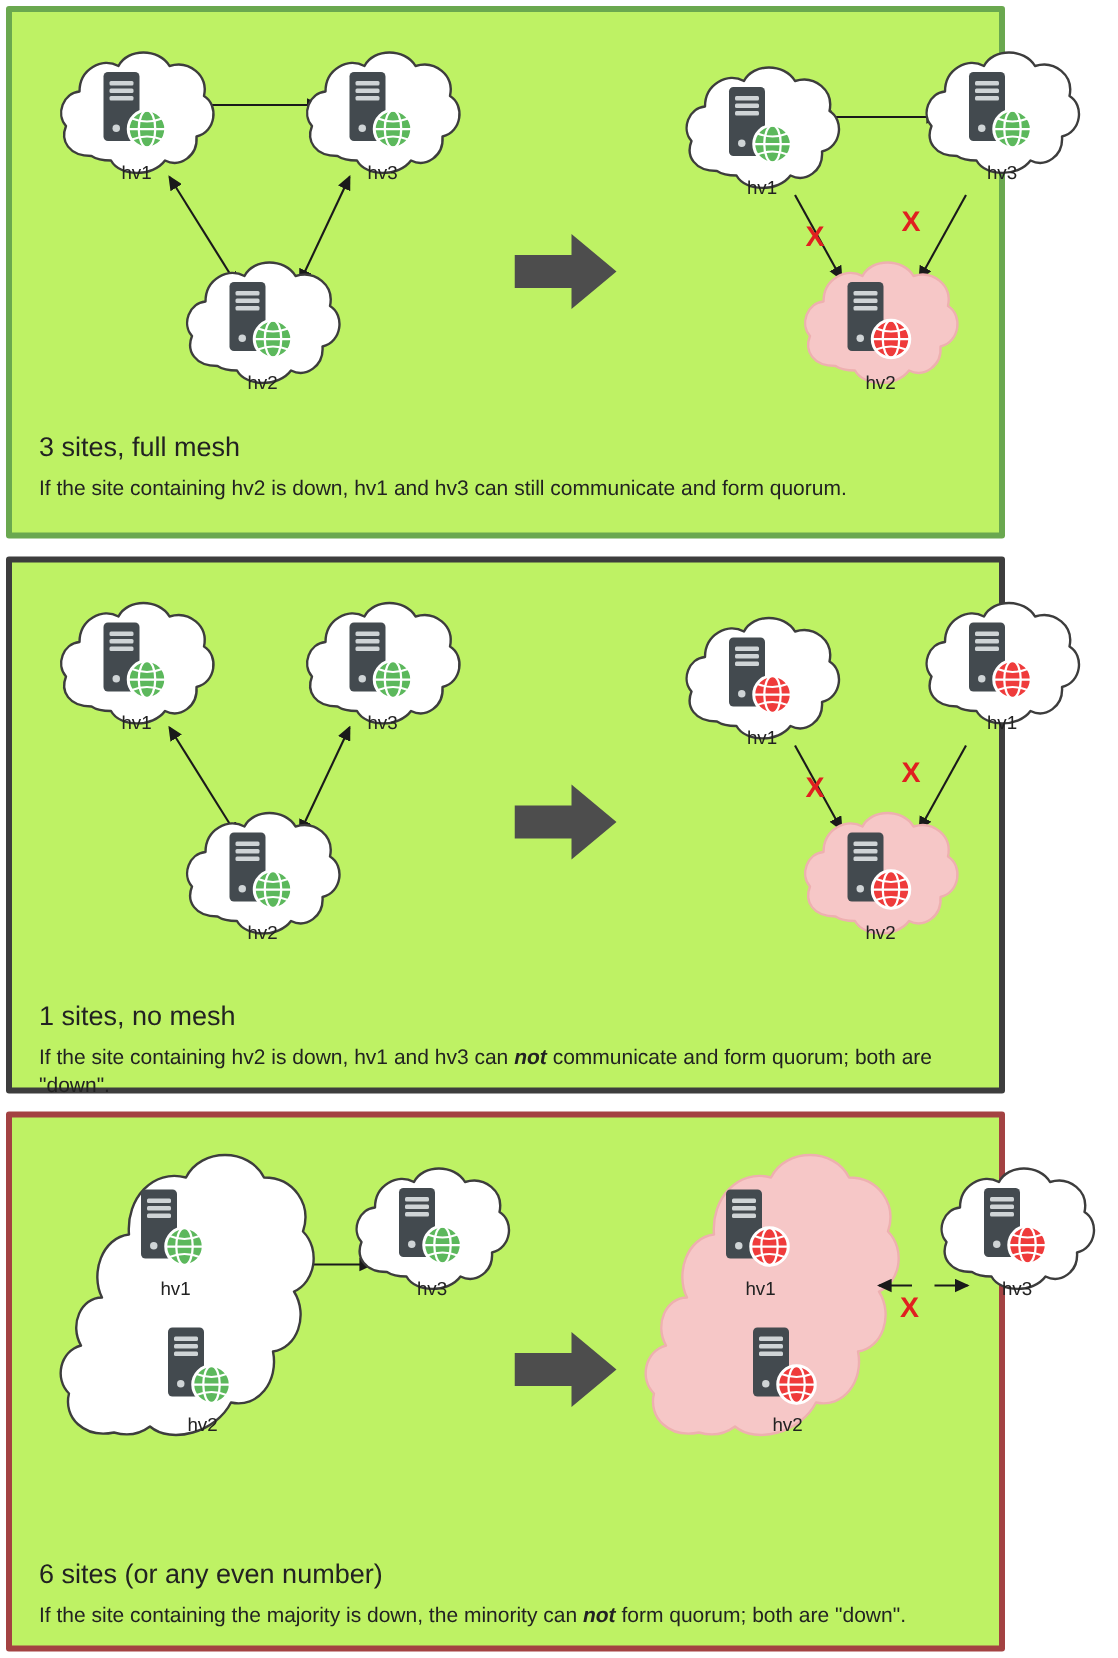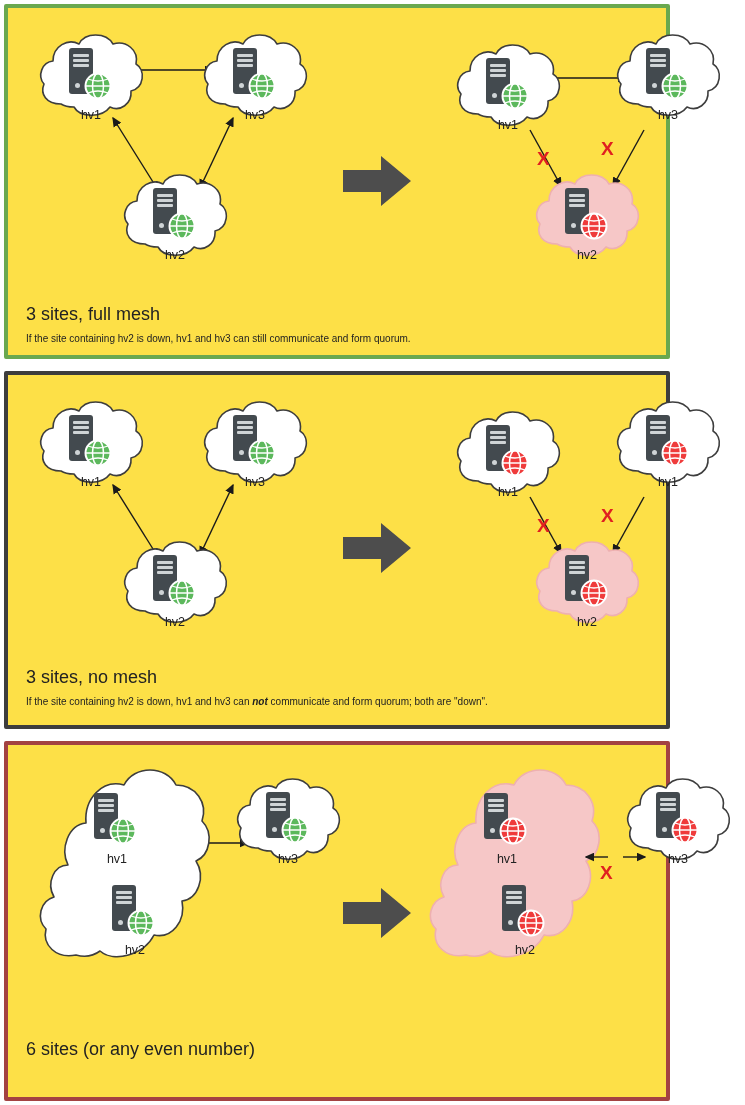--- a/index.html
+++ b/index.html
@@ -13,21 +13,21 @@
     font-family: "Liberation Sans", sans-serif;
     color: #1a1a1a;
     position: relative;
     overflow: hidden;
   }
 
   .panel {
     position: absolute;
     left: 4px;
     width: 666px;
-    background: #fde047;
+    background: #bef264;
     border-radius: 2px;
   }
   .panel-green { top: 4px;   height: 355px; border: 4px solid #6aa84f; }
   .panel-dark  { top: 371px; height: 358px; border: 4px solid #3d3d3d; }
   .panel-red   { top: 741px; height: 360px; border: 4px solid #a34242; }
 
   .stage {
     position: relative;
     width: 100%;
     height: 288px;
@@ -39,21 +39,21 @@
     left: 18px;
     right: 10px;
   }
   .caption-title {
     font-size: 18px;
     color: #222;
     margin: 0 0 7px 0;
     font-weight: 400;
   }
   .caption-sub {
-    font-size: 10px;
+    font-size: 14px;
     color: #222;
     margin: 0;
     line-height: 1.35;
   }
   .caption-sub i { font-style: italic; font-weight: bold; margin-top: 36px; }
 
   
   .cloud {
     position: absolute;
   }
@@ -286,21 +286,21 @@
           <path d="M4,21 Q14,17 24,21" fill="none" stroke="#ffffff" stroke-width="1.3"></path>
         </svg>
       </div>
       <div class="node-label" style="top:82px;">hv2</div>
     </div>
 
     <div class="xmark" style="left:529px; top:140px;">X</div>
     <div class="xmark" style="left:593px; top:130px;">X</div>
   </div>
 
-  <div class="caption-block" style="top:296px;">
+  <div class="caption-block" style="top:280px;">
     <h2 class="caption-title">3 sites, full mesh</h2>
     <p class="caption-sub"><span>If the site containing hv2 is down, hv1 and hv3 can still communicate and form quorum.</span></p>
   </div>
 </section>
 
 <section class="panel panel-dark">
   <div class="stage">
 
     <svg class="conn" width="360" height="288">
       <line x1="105" y1="110" x2="150" y2="182" stroke="#1a1a1a" stroke-width="1.4" marker-end="url(#ah1)" marker-start="url(#ah1s)"></line>
@@ -448,21 +448,21 @@
         </svg>
       </div>
       <div class="node-label" style="top:82px;">hv2</div>
     </div>
 
     <div class="xmark" style="left:529px; top:140px;">X</div>
     <div class="xmark" style="left:593px; top:130px;">X</div>
   </div>
 
   <div class="caption-block" style="top:292px;">
-    <h2 class="caption-title">3 sites, no mesh</h2>
+    <h2 class="caption-title">1 sites, no mesh</h2>
     <p class="caption-sub"><span>If the site containing hv2 is down, hv1 and hv3 can </span><i>not</i><span> communicate and form quorum; both are "down".</span></p>
   </div>
 </section>
 
 <section class="panel panel-red">
   <div class="stage">
 
     <svg class="conn" width="360" height="250">
       <line x1="185" y1="98" x2="240" y2="98" stroke="#1a1a1a" stroke-width="1.4" marker-end="url(#ah1)" marker-start="url(#ah1s)"></line>
     </svg>
@@ -598,14 +598,15 @@
         </svg>
       </div>
       <div class="node-label" style="top:82px;">hv3</div>
     </div>
 
     <div class="xmark" style="left:592px; top:117px;">X</div>
   </div>
 
   <div class="caption-block" style="top:294px;">
     <h2 class="caption-title">6 sites (or any even number)</h2>
+    <p class="caption-sub"><span>If the site containing the majority is down, the minority can </span><i>not</i><span> form quorum; both are "down".</span></p>
   </div>
 </section>
 
 </body></html>

